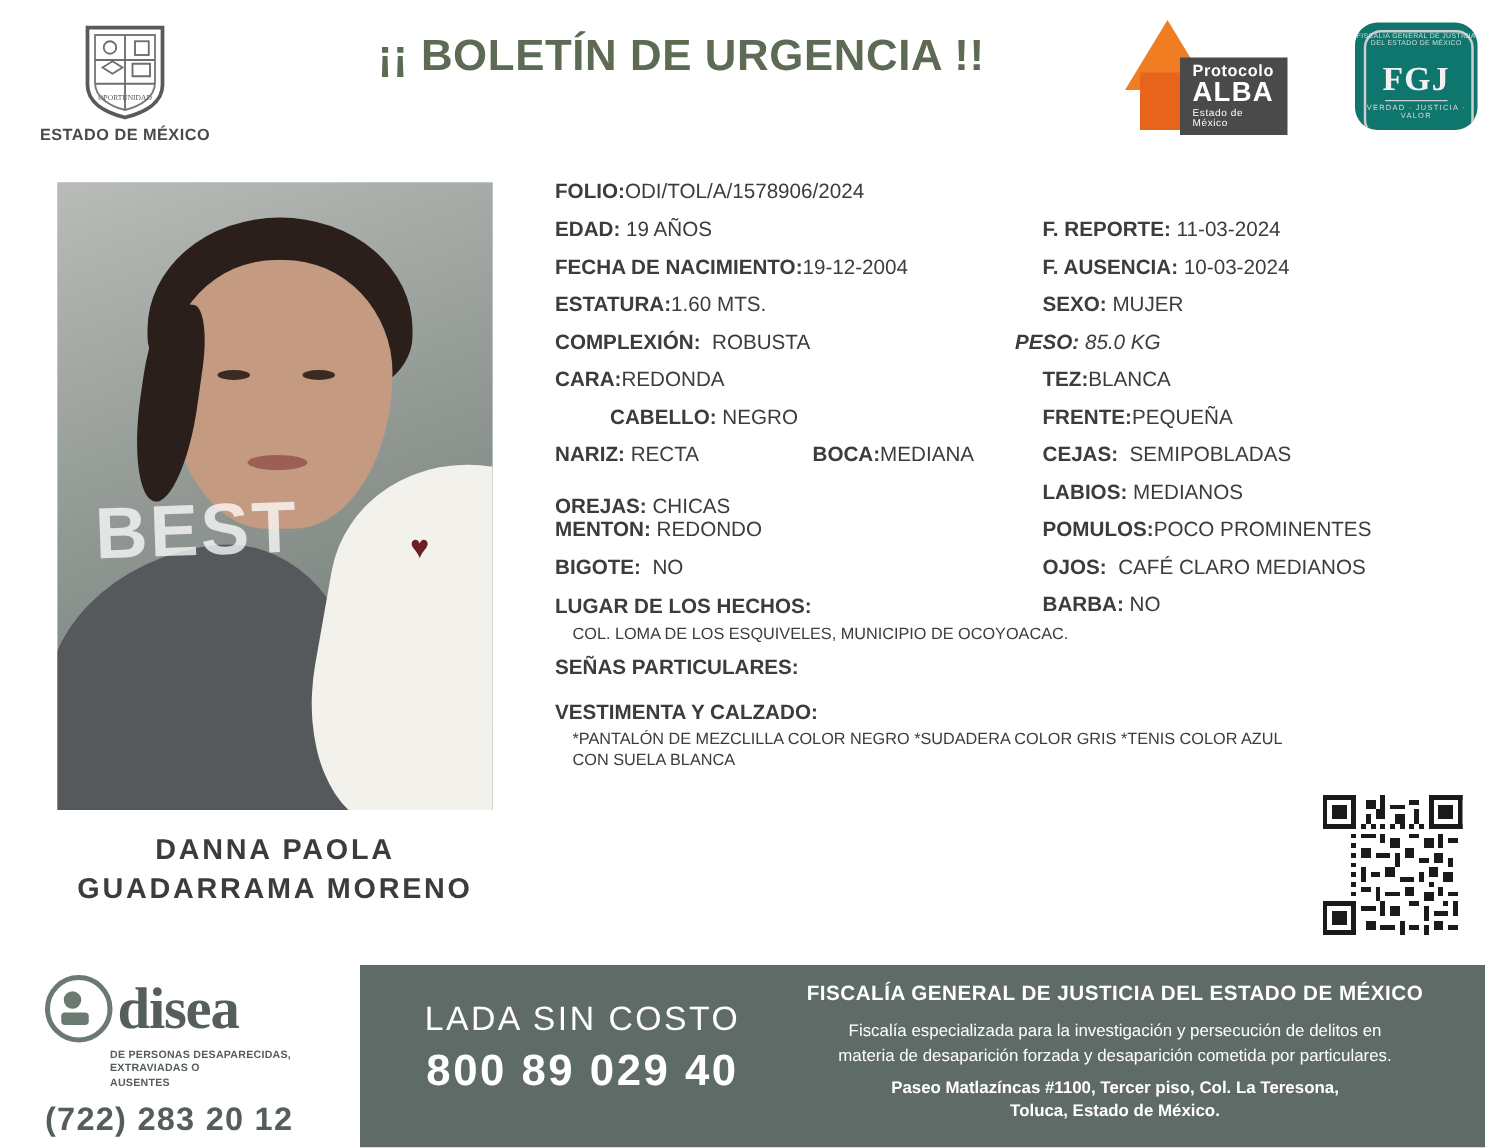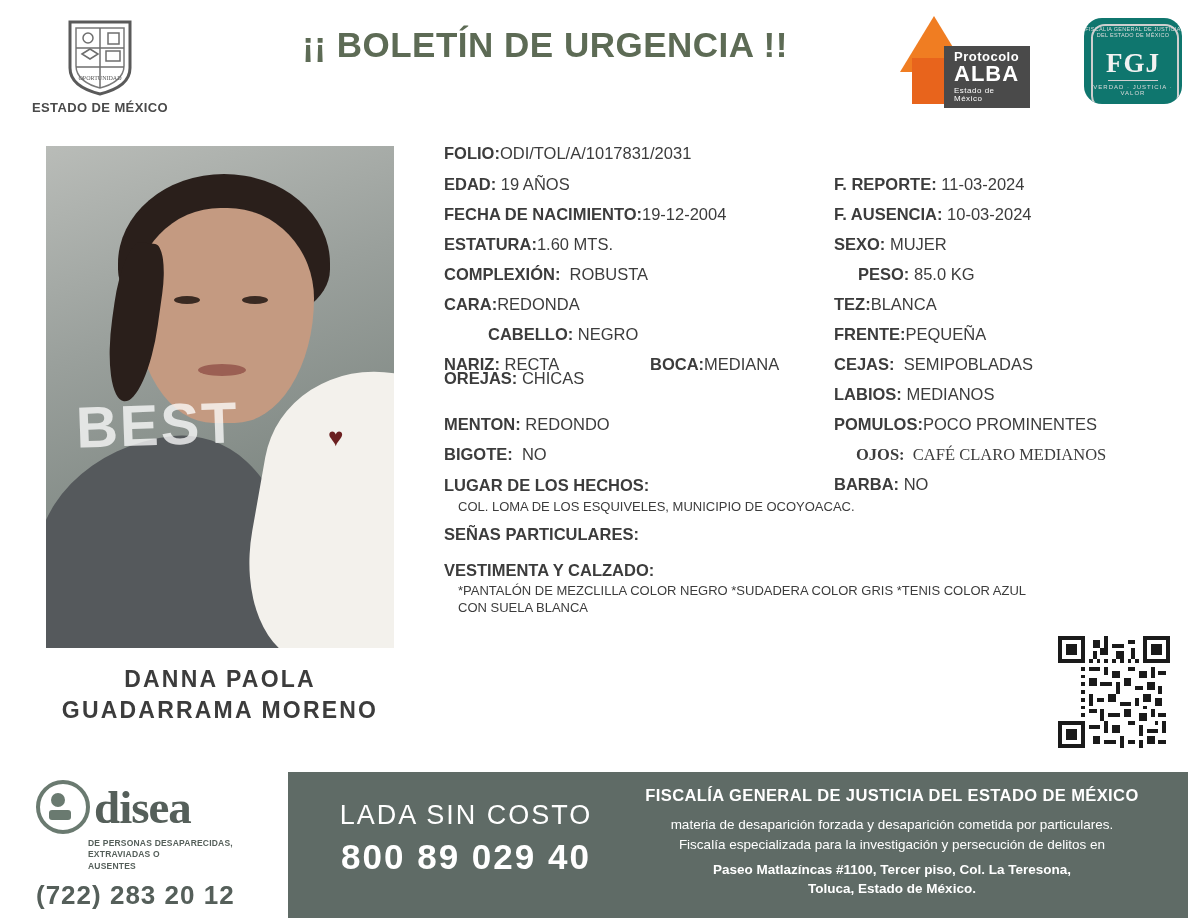--- a/index.html
+++ b/index.html
@@ -454,21 +454,21 @@
 </div>
 
 <div class="person-name">
   <div>DANNA PAOLA</div>
   <div>GUADARRAMA MORENO</div>
 </div>
 
 <div class="fields">
 
   <div class="f" style="left:444px; top:144px;">
-    <b>FOLIO:</b><span class="v">ODI/TOL/A/1017831/2031</span>
+    <b>FOLIO:</b><span class="v">ODI/TOL/A/1578906/2024</span>
   </div>
 
   <div class="f" style="left:444px; top:175px;">
     <b>EDAD:</b> <span class="v">19 AÑOS</span>
   </div>
 
   <div class="f" style="left:444px; top:205px;">
     <b>FECHA DE NACIMIENTO:</b><span class="v">19-12-2004</span>
   </div>
 
@@ -488,21 +488,21 @@
     <b>CABELLO:</b> <span class="v">NEGRO</span>
   </div>
 
   <div class="f" style="left:444px; top:355px;">
     <b>NARIZ:</b> <span class="v">RECTA</span>
   </div>
   <div class="f" style="left:650px; top:355px;">
     <b>BOCA:</b><span class="v">MEDIANA</span>
   </div>
 
-  <div class="f" style="left:444px; top:369px;">
+  <div class="f" style="left:444px; top:396px;">
     <b>OREJAS:</b> <span class="v">CHICAS</span>
   </div>
 
   <div class="f" style="left:444px; top:415px;">
     <b>MENTON:</b> <span class="v">REDONDO</span>
   </div>
 
   <div class="f" style="left:444px; top:445px;">
     <b>BIGOTE:</b>&nbsp; <span class="v">NO</span>
   </div>
@@ -512,21 +512,21 @@
   </div>
 
   <div class="f" style="left:834px; top:205px;">
     <b>F. AUSENCIA:</b> <span class="v">10-03-2024</span>
   </div>
 
   <div class="f" style="left:834px; top:235px;">
     <b>SEXO:</b> <span class="v">MUJER</span>
   </div>
 
-  <div class="f" style="left:858px; top:265px;">
+  <div class="f" style="left:812px; top:265px;font-style:italic;">
     <b>PESO:</b> <span class="v">85.0 KG</span>
   </div>
 
   <div class="f" style="left:834px; top:295px;">
     <b>TEZ:</b><span class="v">BLANCA</span>
   </div>
 
   <div class="f" style="left:834px; top:325px;">
     <b>FRENTE:</b><span class="v">PEQUEÑA</span>
   </div>
@@ -536,21 +536,21 @@
   </div>
 
   <div class="f" style="left:834px; top:385px;">
     <b>LABIOS:</b> <span class="v">MEDIANOS</span>
   </div>
 
   <div class="f" style="left:834px; top:415px;">
     <b>POMULOS:</b><span class="v">POCO PROMINENTES</span>
   </div>
 
-  <div class="f" style="left:856px; top:445px;font-family:Liberation Serif, serif;">
+  <div class="f" style="left:834px; top:445px;">
     <b>OJOS:</b>&nbsp; <span class="v">CAFÉ CLARO MEDIANOS</span>
   </div>
 
   <div class="f" style="left:834px; top:475px;">
     <b>BARBA:</b> <span class="v">NO</span>
   </div>
 
   <div class="block-label" style="left:444px; top:476px;">LUGAR DE LOS HECHOS:</div>
   <div class="small" style="left:458px; top:499px;">COL. LOMA DE LOS ESQUIVELES, MUNICIPIO DE OCOYOACAC.</div>
 
@@ -674,20 +674,20 @@
 </div>
 
 <div class="lada">
   <div class="lada-1">LADA SIN COSTO</div>
   <div class="lada-2">800 89 029 40</div>
 </div>
 
 <div class="fg-right">
   <div class="fg-title">FISCALÍA GENERAL DE JUSTICIA DEL ESTADO DE MÉXICO</div>
   <div class="fg-desc">
+    <div>Fiscalía especializada para la investigación y persecución de delitos en</div>
     <div>materia de desaparición forzada y desaparición cometida por particulares.</div>
-    <div>Fiscalía especializada para la investigación y persecución de delitos en</div>
   </div>
   <div class="fg-addr">
     <div>Paseo Matlazíncas #1100, Tercer piso, Col. La Teresona,</div>
     <div>Toluca, Estado de México.</div>
   </div>
 </div>
 
 </body></html>

